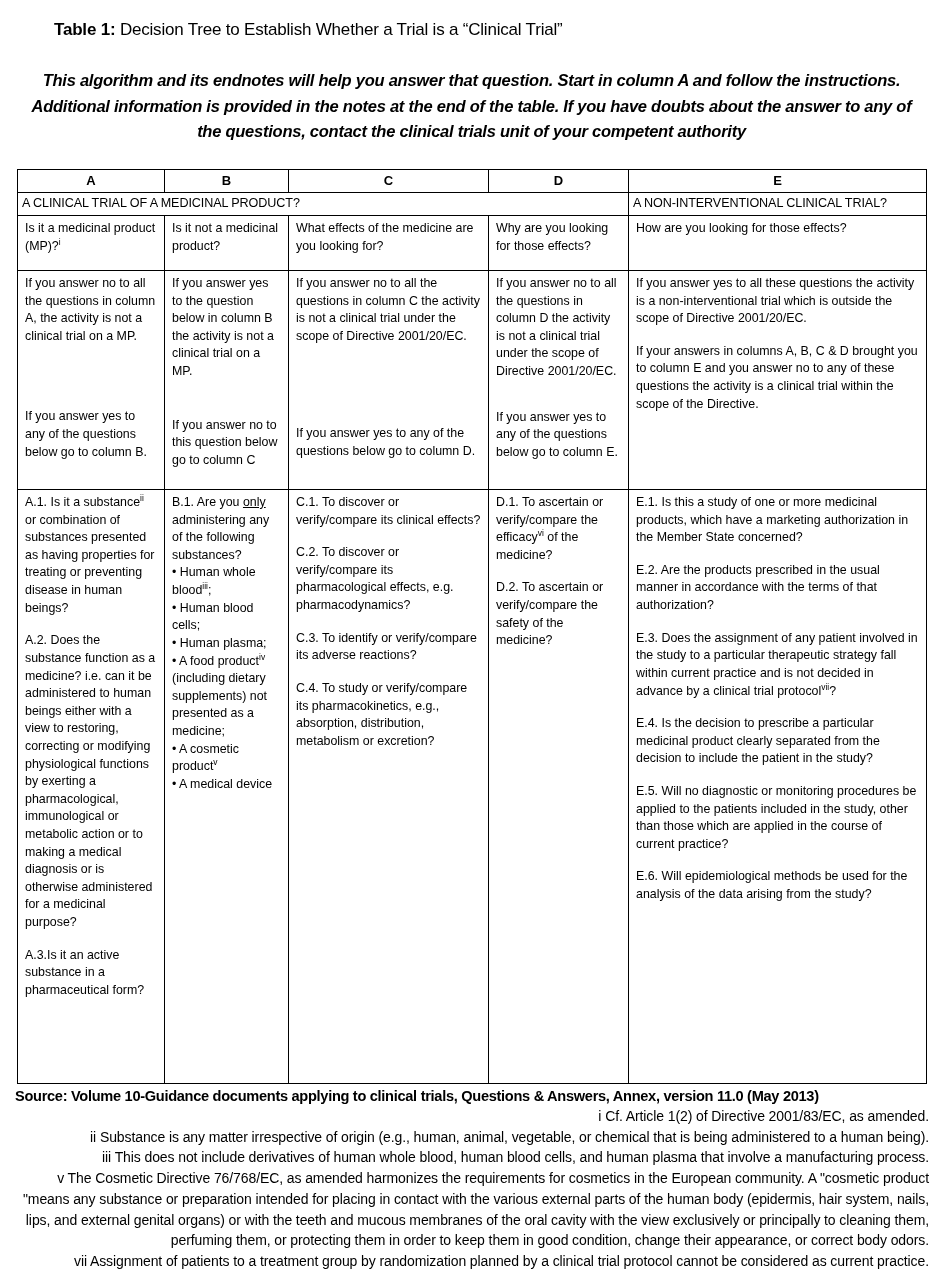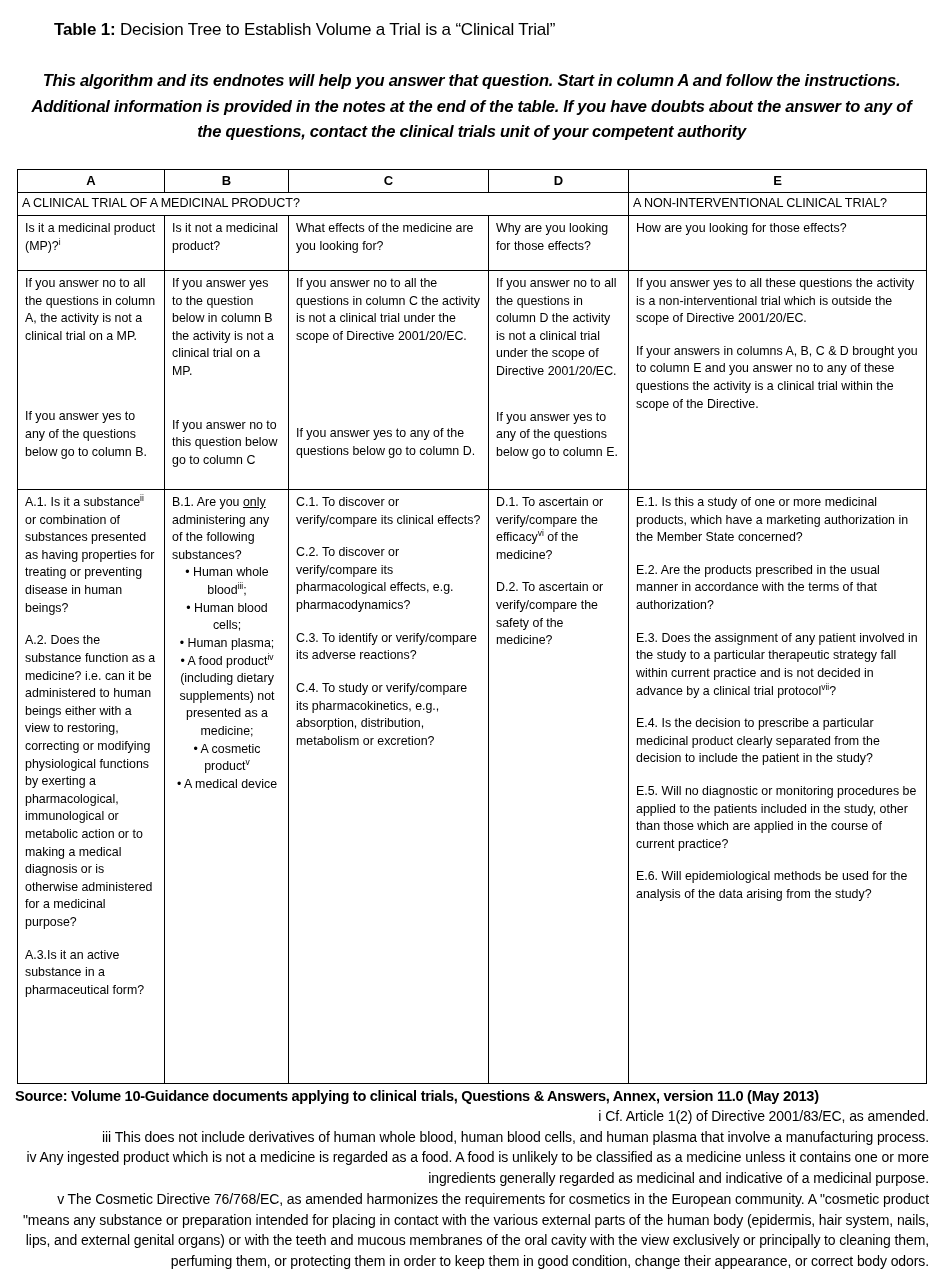--- a/index.html
+++ b/index.html
@@ -61,21 +61,21 @@
   }
   .band {
     text-align: center;
     font-weight: normal;
     font-size: 12.6px;
     padding: 2px 4px !important;
     letter-spacing: -0.1px;
   }
   .cell-block { margin: 0; }
   .cell-block + .cell-block { margin-top: 15px; }
-  .bullets { margin: 0; padding: 0; list-style: none; text-align: center; }
+  .bullets { margin: 0; padding: 0; list-style: none; }
   .bullets li { margin: 0; padding: 0; }
   sup { font-size: 0.68em; vertical-align: super; line-height: 0; }
   u.only { }
 
   .row-q td { height: 46px; }
   .row-ans td { height: 210px; }
   .row-detail td { height: 585px; }
 
   .source {
     font-size: 14.6px;
@@ -91,21 +91,21 @@
     text-align: right;
   }
   .notes p { margin: 0; }
 </style>
 </head>
 <body>
 
 <div class="page">
 
   <div class="doc-title">
-    <span class="t-label">Table 1:</span><span class="t-rest"> Decision Tree to Establish Volume a Trial is a “Clinical Trial”</span>
+    <span class="t-label">Table 1:</span><span class="t-rest"> Decision Tree to Establish Whether a Trial is a “Clinical Trial”</span>
   </div>
 
   <div class="intro">This algorithm and its endnotes will help you answer that question. Start in column A and follow the instructions. Additional information is provided in the notes at the end of the table. If you have doubts about the answer to any of the questions, contact the clinical trials unit of your competent authority</div>
 
   <table class="decision">
     <colgroup>
       <col style="width:147px">
       <col style="width:124px">
       <col style="width:200px">
       <col style="width:140px">
@@ -196,19 +196,19 @@
           <p class="cell-block">E.6. Will epidemiological methods be used for the analysis of the data arising from the study?</p>
         </td>
       </tr>
     </tbody>
   </table>
 
   <div class="source">Source: Volume 10-Guidance documents applying to clinical trials, Questions &amp; Answers, Annex, version 11.0 (May 2013)</div>
 
   <div class="notes">
     <p>i Cf. Article 1(2) of Directive 2001/83/EC, as amended.</p>
+    <p>ii Substance is any matter irrespective of origin (e.g., human, animal, vegetable, or chemical that is being administered to a human being).</p>
     <p>iii This does not include derivatives of human whole blood, human blood cells, and human plasma that involve a manufacturing process.</p>
-    <p>iv Any ingested product which is not a medicine is regarded as a food. A food is unlikely to be classified as a medicine unless it contains one or more ingredients generally regarded as medicinal and indicative of a medicinal purpose.</p>
     <p>v The Cosmetic Directive 76/768/EC, as amended harmonizes the requirements for cosmetics in the European community. A "cosmetic product "means any substance or preparation intended for placing in contact with the various external parts of the human body (epidermis, hair system, nails, lips, and external genital organs) or with the teeth and mucous membranes of the oral cavity with the view exclusively or principally to cleaning them, perfuming them, or protecting them in order to keep them in good condition, change their appearance, or correct body odors.</p>
     <p>vii Assignment of patients to a treatment group by randomization planned by a clinical trial protocol cannot be considered as current practice.</p>
   </div>
 
 </div>
 
 </body></html>

